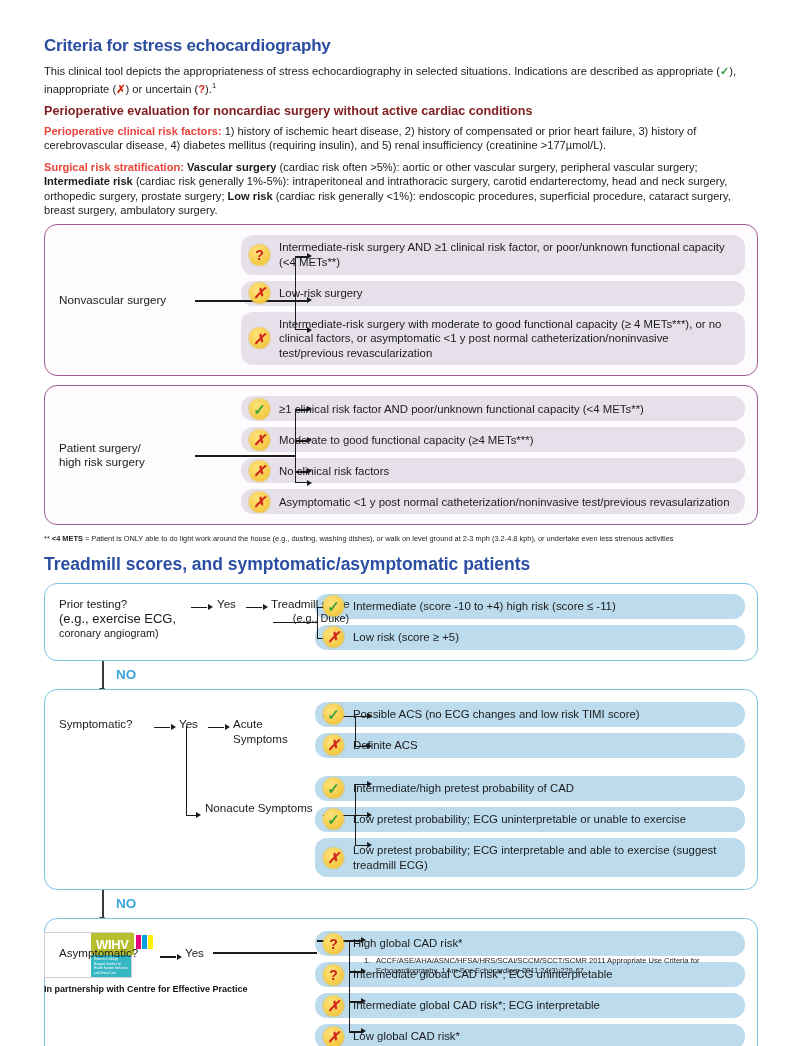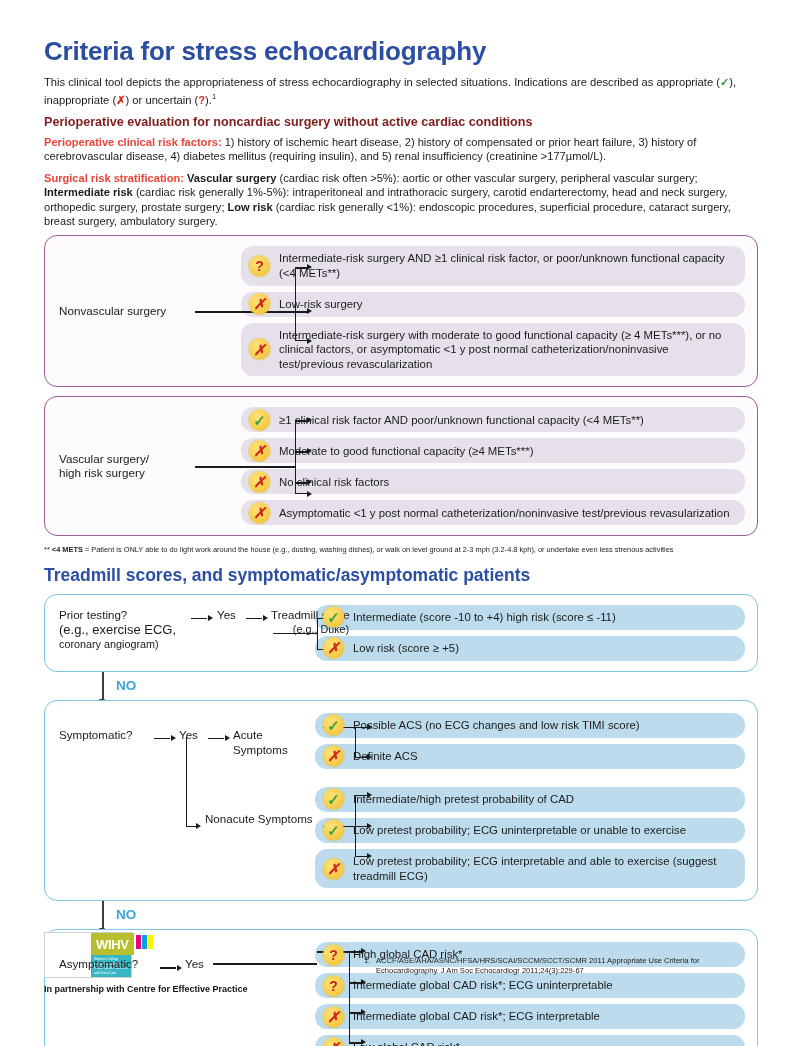--- a/index.html
+++ b/index.html
@@ -8,21 +8,21 @@
     width:800px; height:1046px;
     background:#ffffff;
     font-family:"Liberation Sans", sans-serif;
     color:#1b1b1b;
     position:relative;
     overflow:hidden;
   }
   .page { position:absolute; left:0; top:0; width:800px; height:1046px; padding:30px 42px 0 44px; }
 
   h1.title {
-    font-size:26px; font-weight:bold; color:#2b4ea2;
+    font-size:17px; font-weight:bold; color:#2b4ea2;
     margin:6px 0 8px 0; letter-spacing:-0.2px;
   }
   .intro { font-size:11.2px; line-height:14.6px; color:#1b1b1b; margin-bottom:8px; }
   .sym-check { color:#2e9b3f; font-weight:bold; }
   .sym-x { color:#d52b1e; font-weight:bold; }
   .sym-q { color:#d52b1e; font-weight:bold; }
   .sup { font-size:7.5px; vertical-align:super; }
 
   h2.teal {
     font-size:12.6px; font-weight:bold; color:#7f1d1d;
@@ -189,21 +189,21 @@
         <div class="stripe">
           <span class="badge ex">✗</span>
           <span>Intermediate-risk surgery with moderate to good functional capacity (≥ 4 METs***), or no clinical factors, or asymptomatic &lt;1 y post normal catheterization/noninvasive test/previous revascularization</span>
         </div>
       </div>
     </div>
   </div>
 
   <div class="pbox" style="padding-top:10px;padding-bottom:10px;">
     <div class="left-label">
-      <div>Vascular surgery/</div>
+      <div>Patient surgery/</div>
       <div>high risk surgery</div>
     </div>
     <div class="conn" style="left:150px; top:10px; right:0; bottom:10px;">
       <div class="hline" style="left:0; top:50%; width:100px;"></div>
       <div class="vline" style="left:100px; top:13px; height:calc(100% - 44px);"></div>
       <div class="hline" style="left:100px; top:13px; width:14px;"></div>
       <div class="arrowhead" style="left:112px; top:10px;"></div>
       <div class="hline" style="left:100px; top:44px; width:14px;"></div>
       <div class="arrowhead" style="left:112px; top:41px;"></div>
       <div class="hline" style="left:100px; top:75px; width:14px;"></div>

